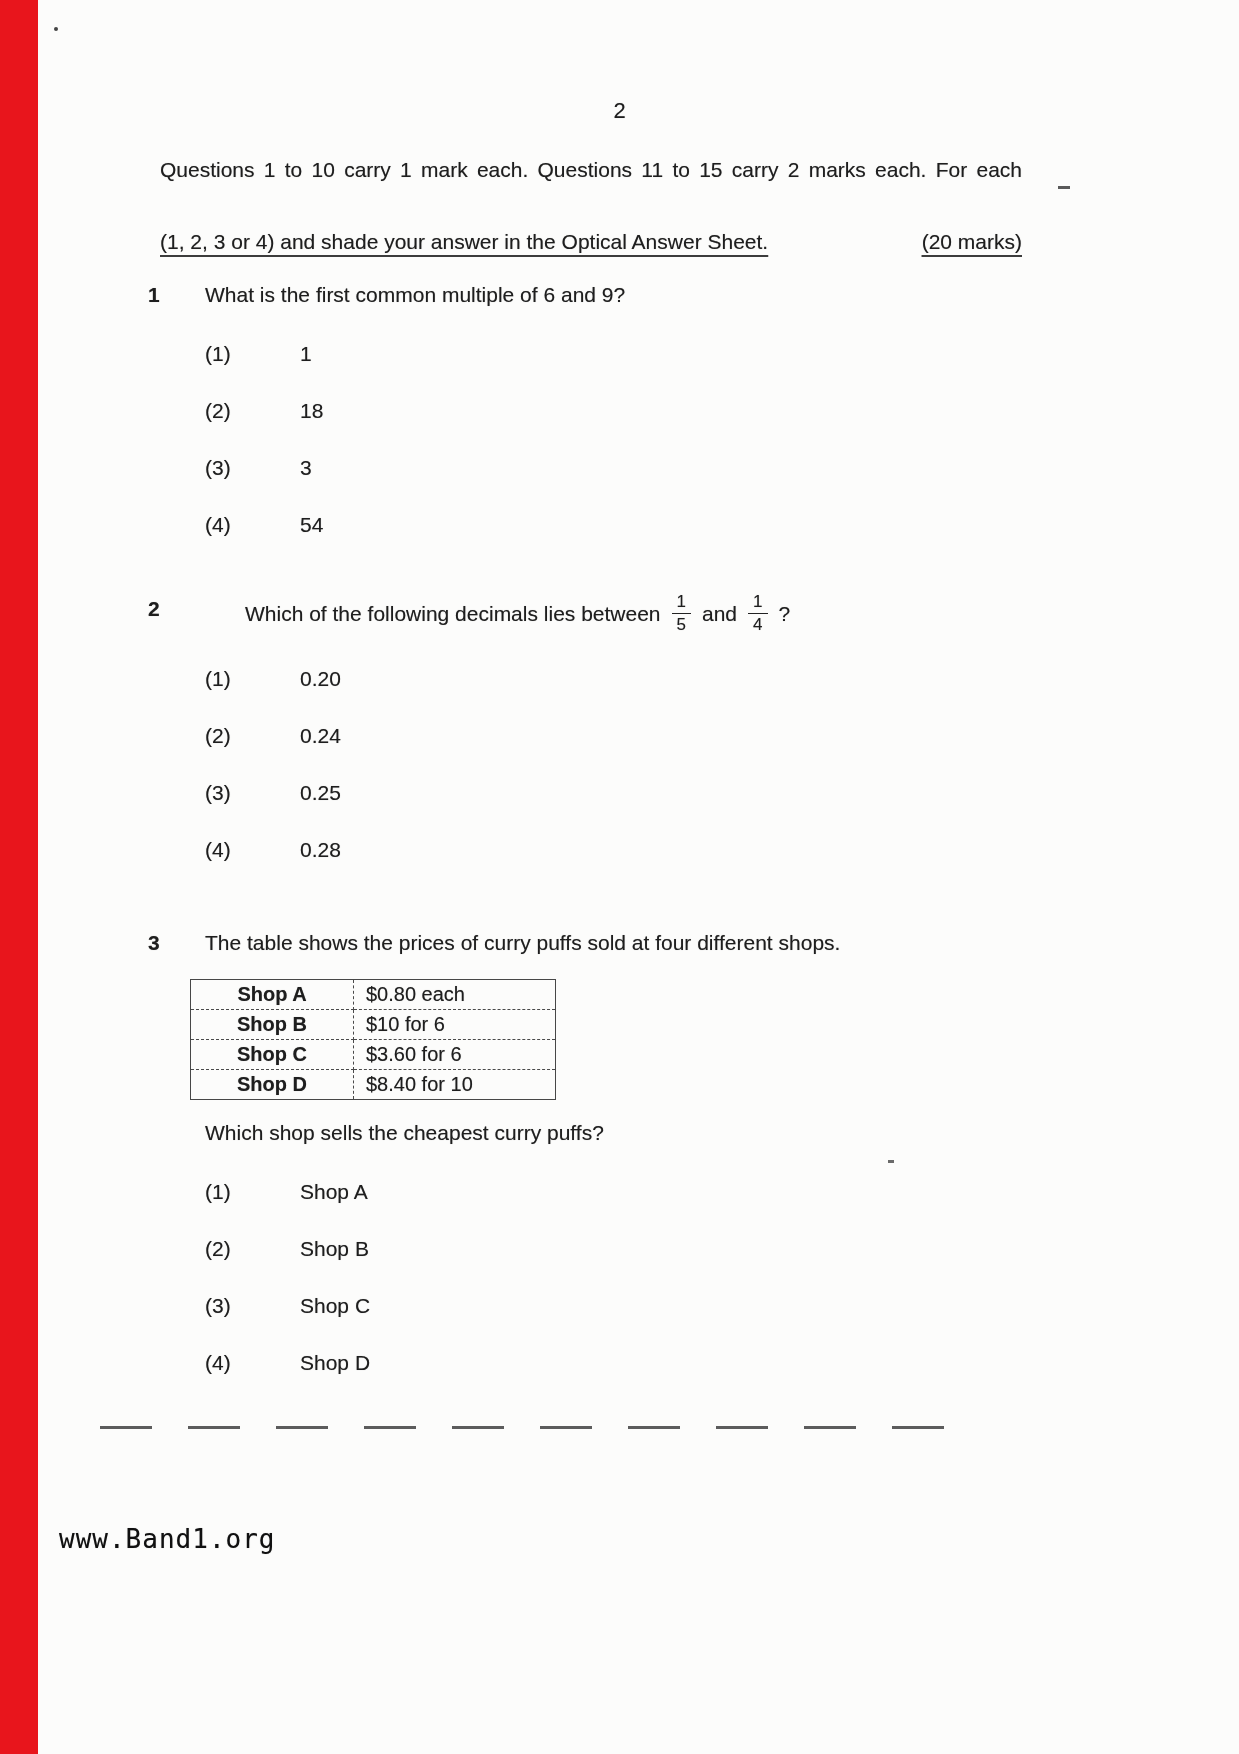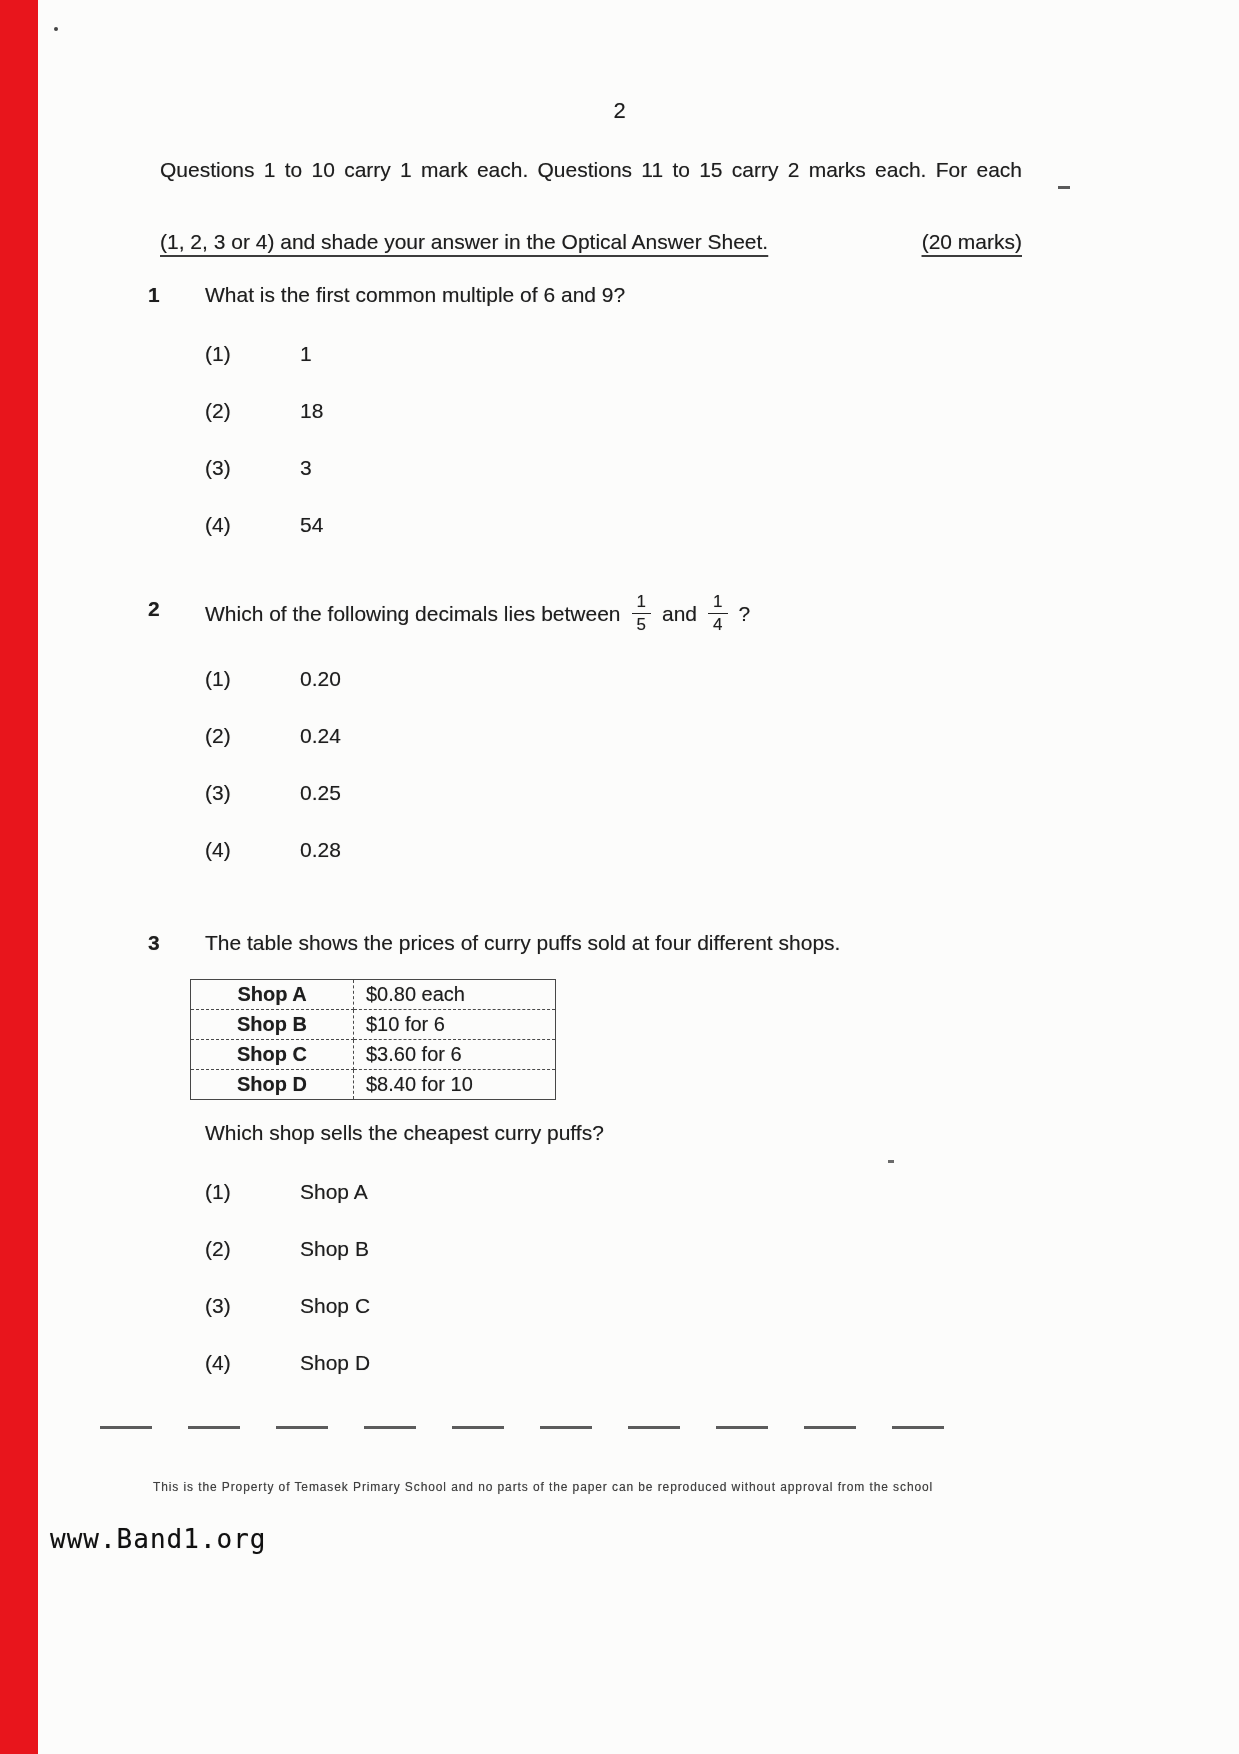--- a/index.html
+++ b/index.html
@@ -54,21 +54,21 @@
     left: 148px;
     width: 900px;
     font-size: 21px;
   }
   .q1 { top: 278px; }
   .q2 { top: 592px; }
   .q3 { top: 926px; }
   .qrow { display: flex; line-height: 33px; }
   .qnum { width: 57px; font-weight: bold; }
   .qtext { flex: 1; }
-  .qtext-inline { display: flex; align-items: center; gap: 9px; flex-wrap: nowrap; }
+  .qtext-inline { display: flex; align-items: center; gap: 9px; flex-wrap: nowrap; margin-left: 40px; }
   .frac {
     display: inline-flex;
     flex-direction: column;
     align-items: center;
     font-size: 17px;
     line-height: 1.2;
     margin: 0 2px;
   }
   .frac .num { padding: 0 5px 1px 5px; border-bottom: 1.6px solid #222; }
   .frac .den { padding-top: 1px; }
@@ -96,21 +96,21 @@
     top: 1480px; left: 153px;
     width: 840px;
     font-size: 12px;
     letter-spacing: 0.9px;
     color: #3f3f3f;
     filter: blur(0.5px);
     white-space: nowrap;
   }
   .watermark {
     position: absolute;
-    top: 1524px; left: 50px;
+    top: 1524px; left: 59px;
     font-family: "DejaVu Sans Mono", monospace;
     font-size: 26px;
     letter-spacing: 1px;
     color: #101010;
   }
   .artifact { position: absolute; background: #444; }
   .artifact.dot1 { left: 54px; top: 27px; width: 4px; height: 4px; border-radius: 50%; }
   .artifact.dash1 { left: 1058px; top: 186px; width: 12px; height: 3px; background: #5a5a5a; }
   .artifact.dot2 { left: 888px; top: 1160px; width: 6px; height: 3px; background: #6a6a6a; }
 </style>
@@ -241,17 +241,16 @@
       </div>
       <div class="opt">
         <span class="opt-label">(4)</span>
         <span class="opt-value">Shop D</span>
       </div>
     </div>
   </div>
 
   <div class="dashed-line"></div>
 
-  <div class="footer-note">This is the Property of Temasek Primary School and no parts of the paper can be reproduced without approval from the school</div>
 
   <div class="watermark">www.Band1.org</div>
 
 </div>
 
 </body></html>

